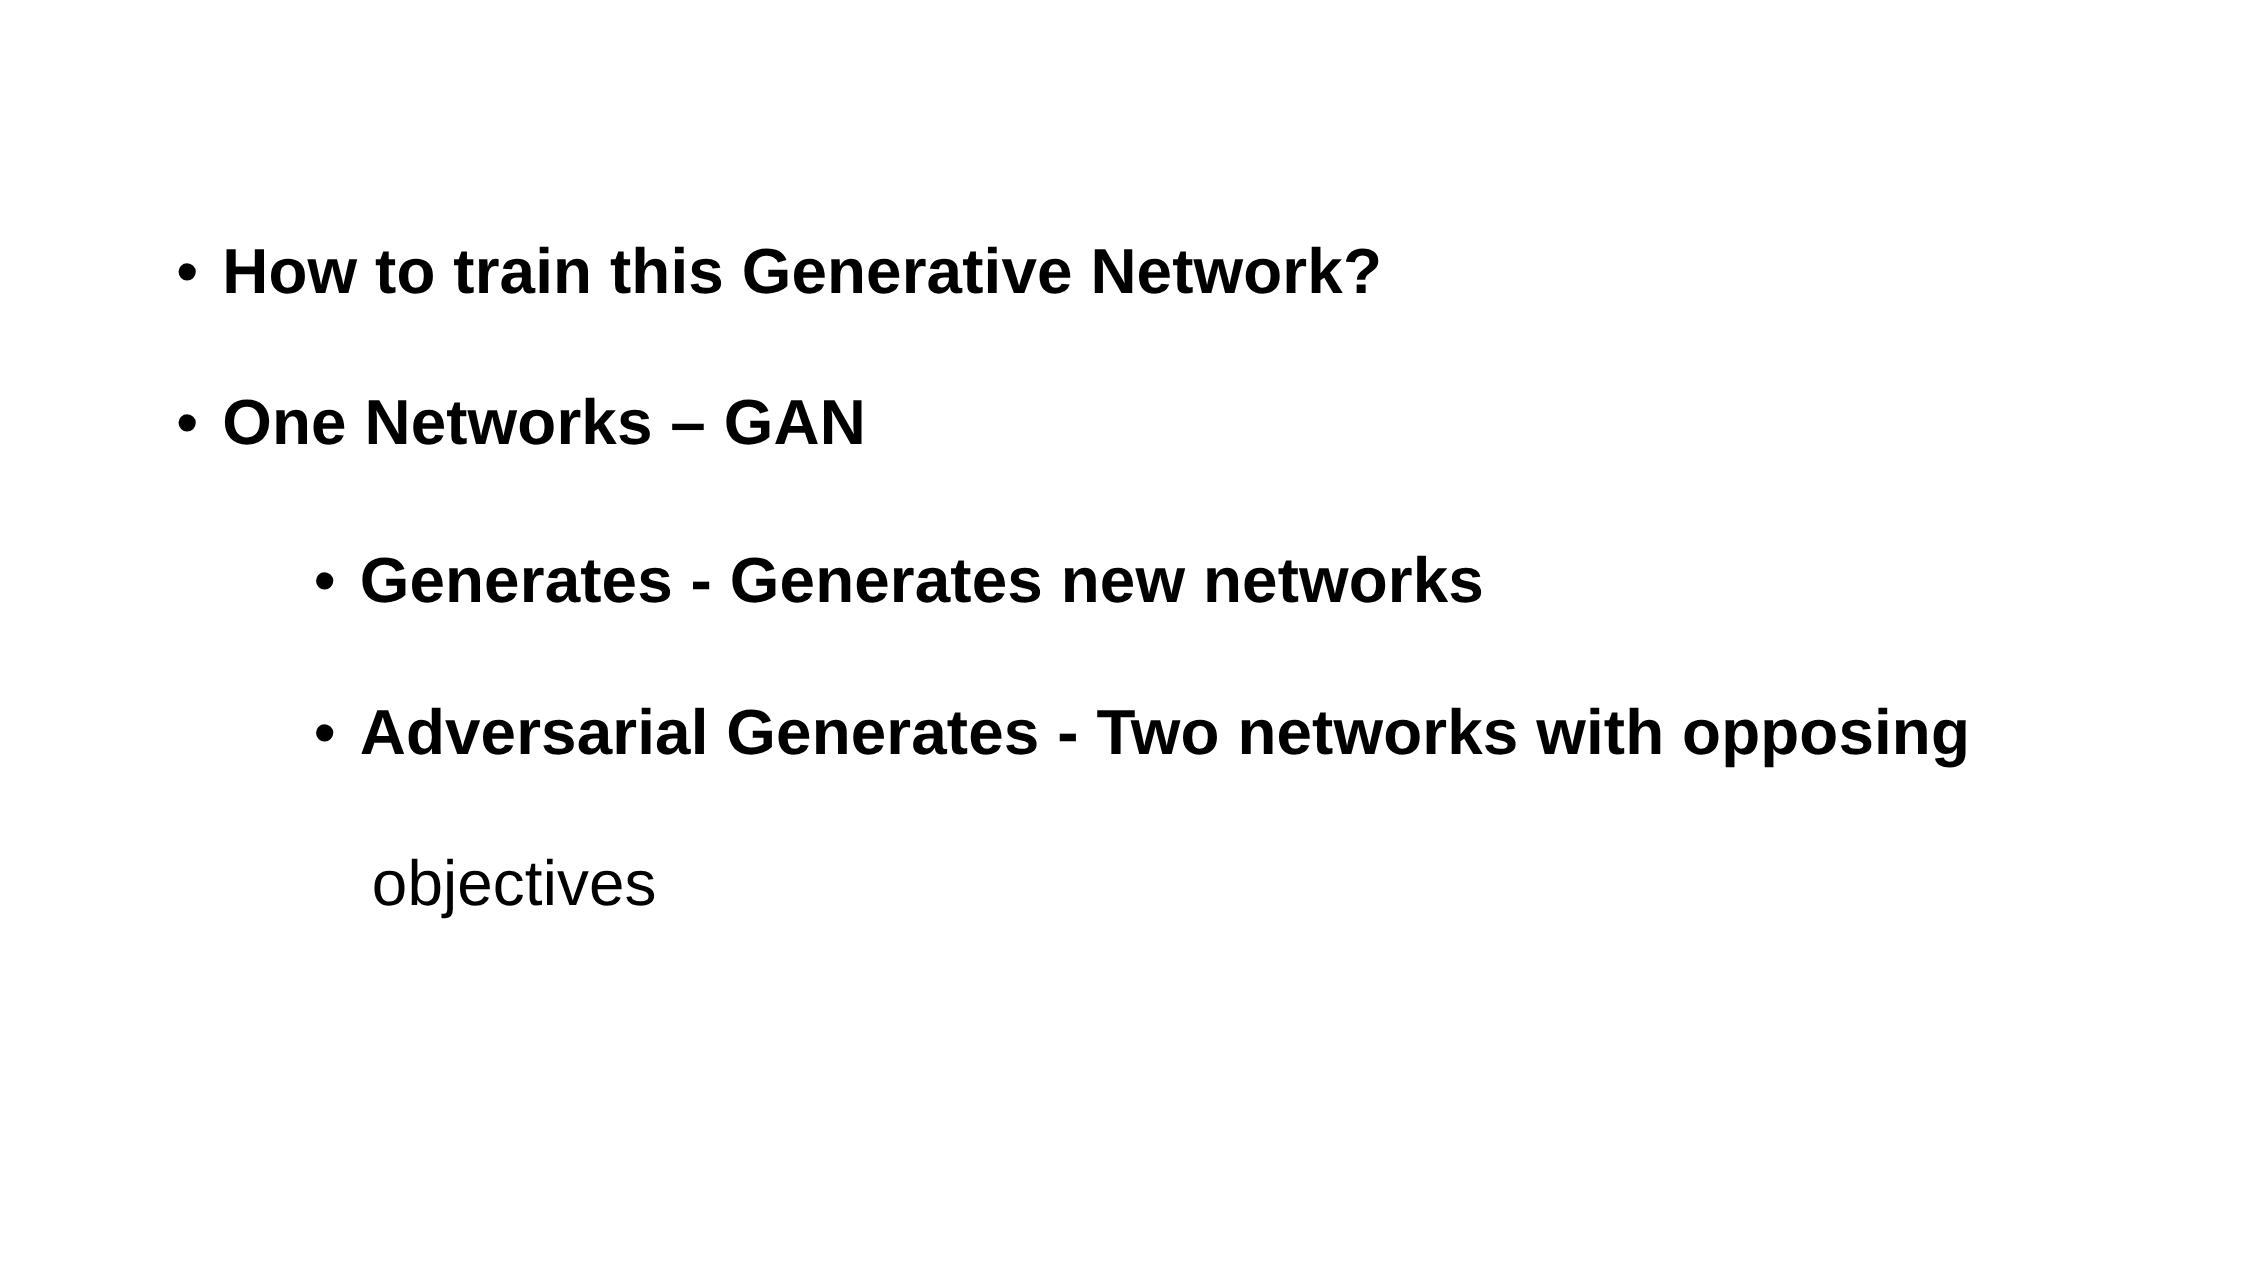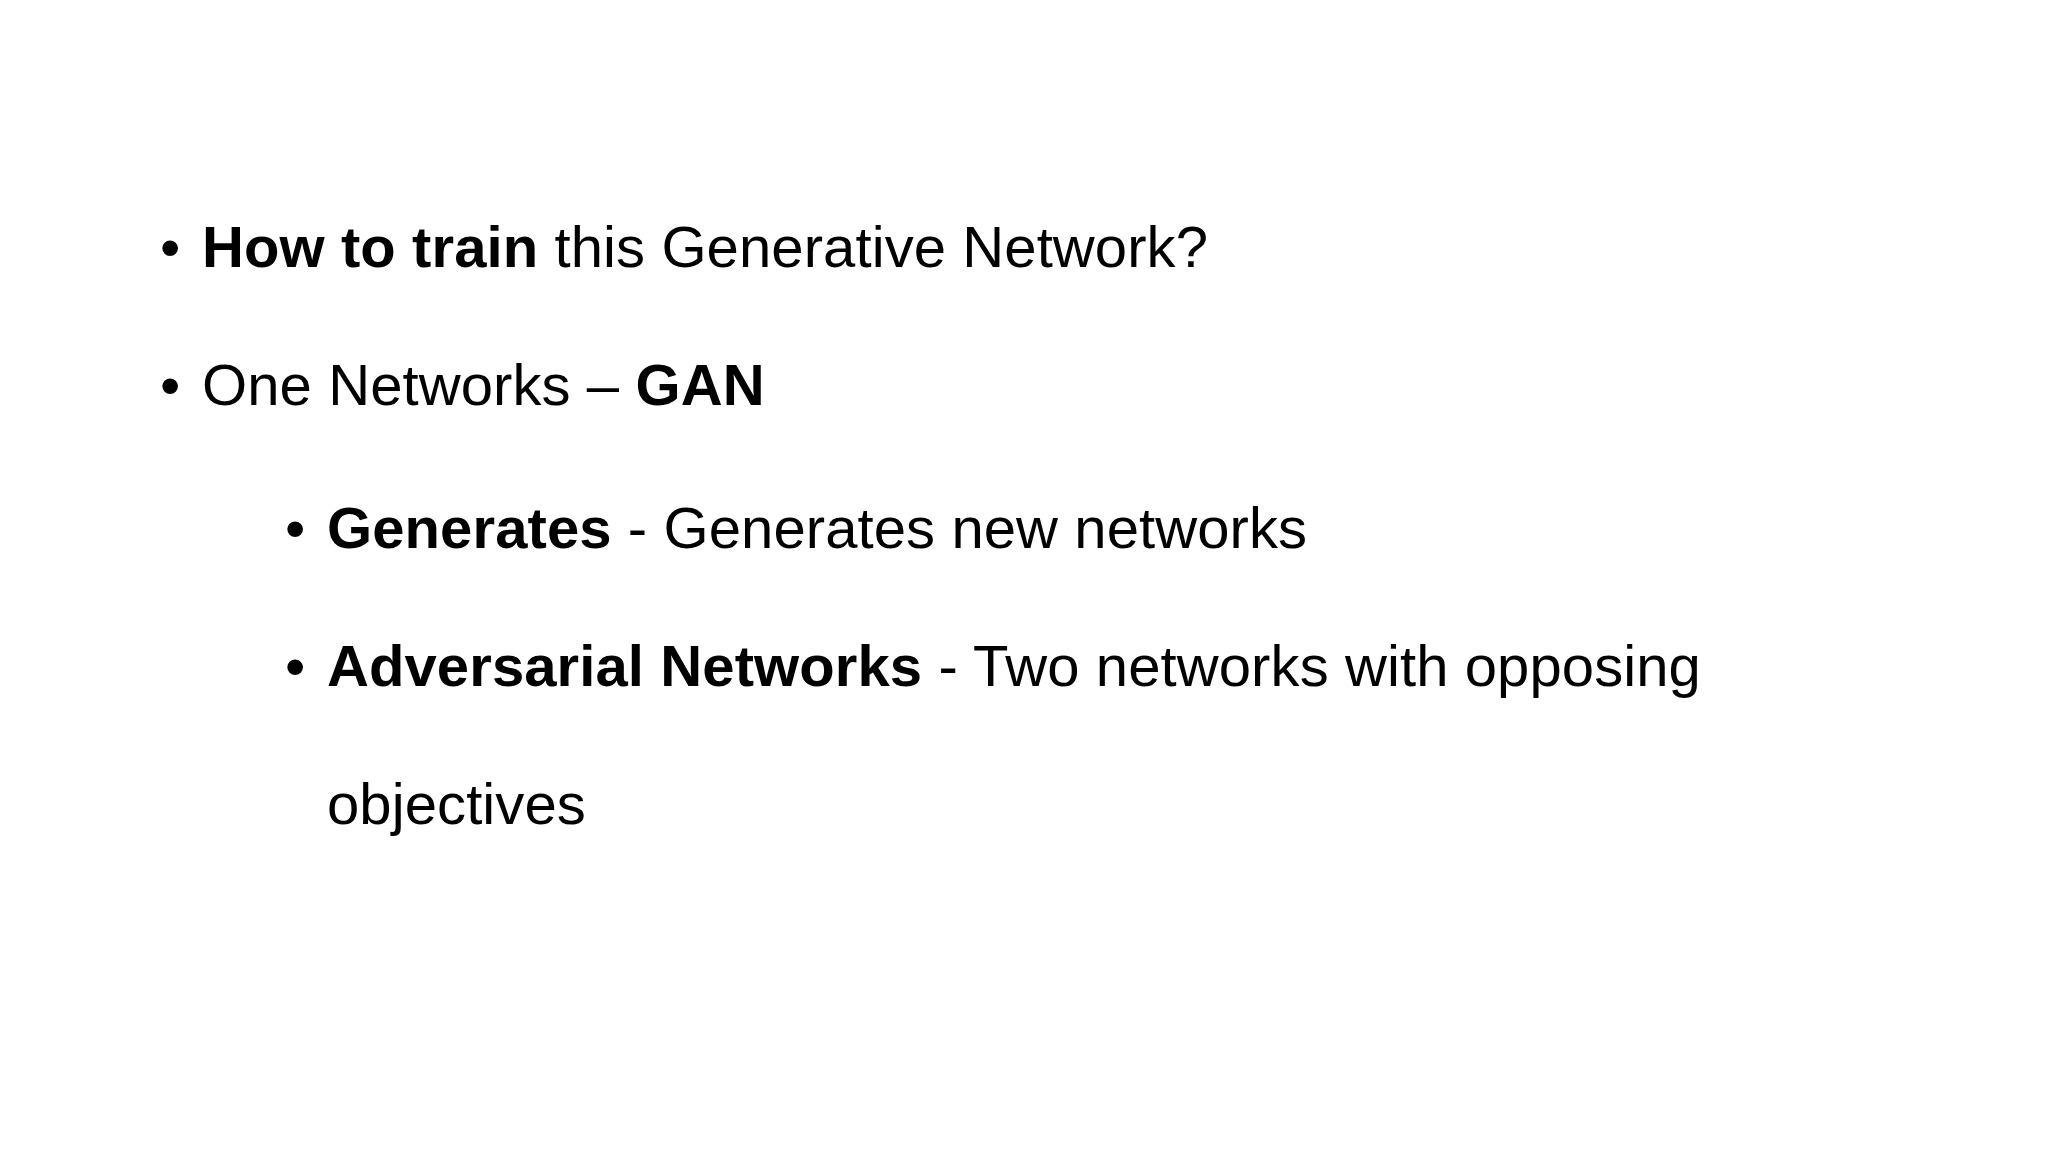--- a/index.html
+++ b/index.html
@@ -50,25 +50,25 @@
     flex: 0 0 42px;
     font-size: 58px;
     line-height: 138px;
   }
 
   .bullet-text {
     display: inline-block;
   }
 
   .bold { font-weight: bold; margin-top: 26px; }
-  .reg  { font-weight: normal; }
+  .reg  { font-weight: bold; }
 
   .wrap-line {
     position: absolute;
-    left: 327px;
+    left: 338px;
     font-size: 58px;
     line-height: 138px;
     font-weight: normal;
     white-space: nowrap;
     letter-spacing: 0.1px;
   }
 
   .l1 { top: 178px; }
   .l2 { top: 316px; }
   .l3 { top: 459px; }
@@ -91,19 +91,19 @@
       <span class="bullet-text"><span class="reg">One Networks – </span><span class="bold">GAN</span></span>
     </div>
 
     <div class="bullet-line level-2 l3">
       <span class="bullet-mark">•</span>
       <span class="bullet-text"><span class="bold">Generates</span><span class="reg"> - Generates new networks</span></span>
     </div>
 
     <div class="bullet-line level-2 l4">
       <span class="bullet-mark">•</span>
-      <span class="bullet-text"><span class="bold">Adversarial Networks</span><span class="reg"> - Two networks with opposing</span></span>
+      <span class="bullet-text"><span class="bold">Adversarial Generates</span><span class="reg"> - Two networks with opposing</span></span>
     </div>
 
     <div class="wrap-line l5">objectives</div>
 
   </div>
 </div>
 
 </body></html>

